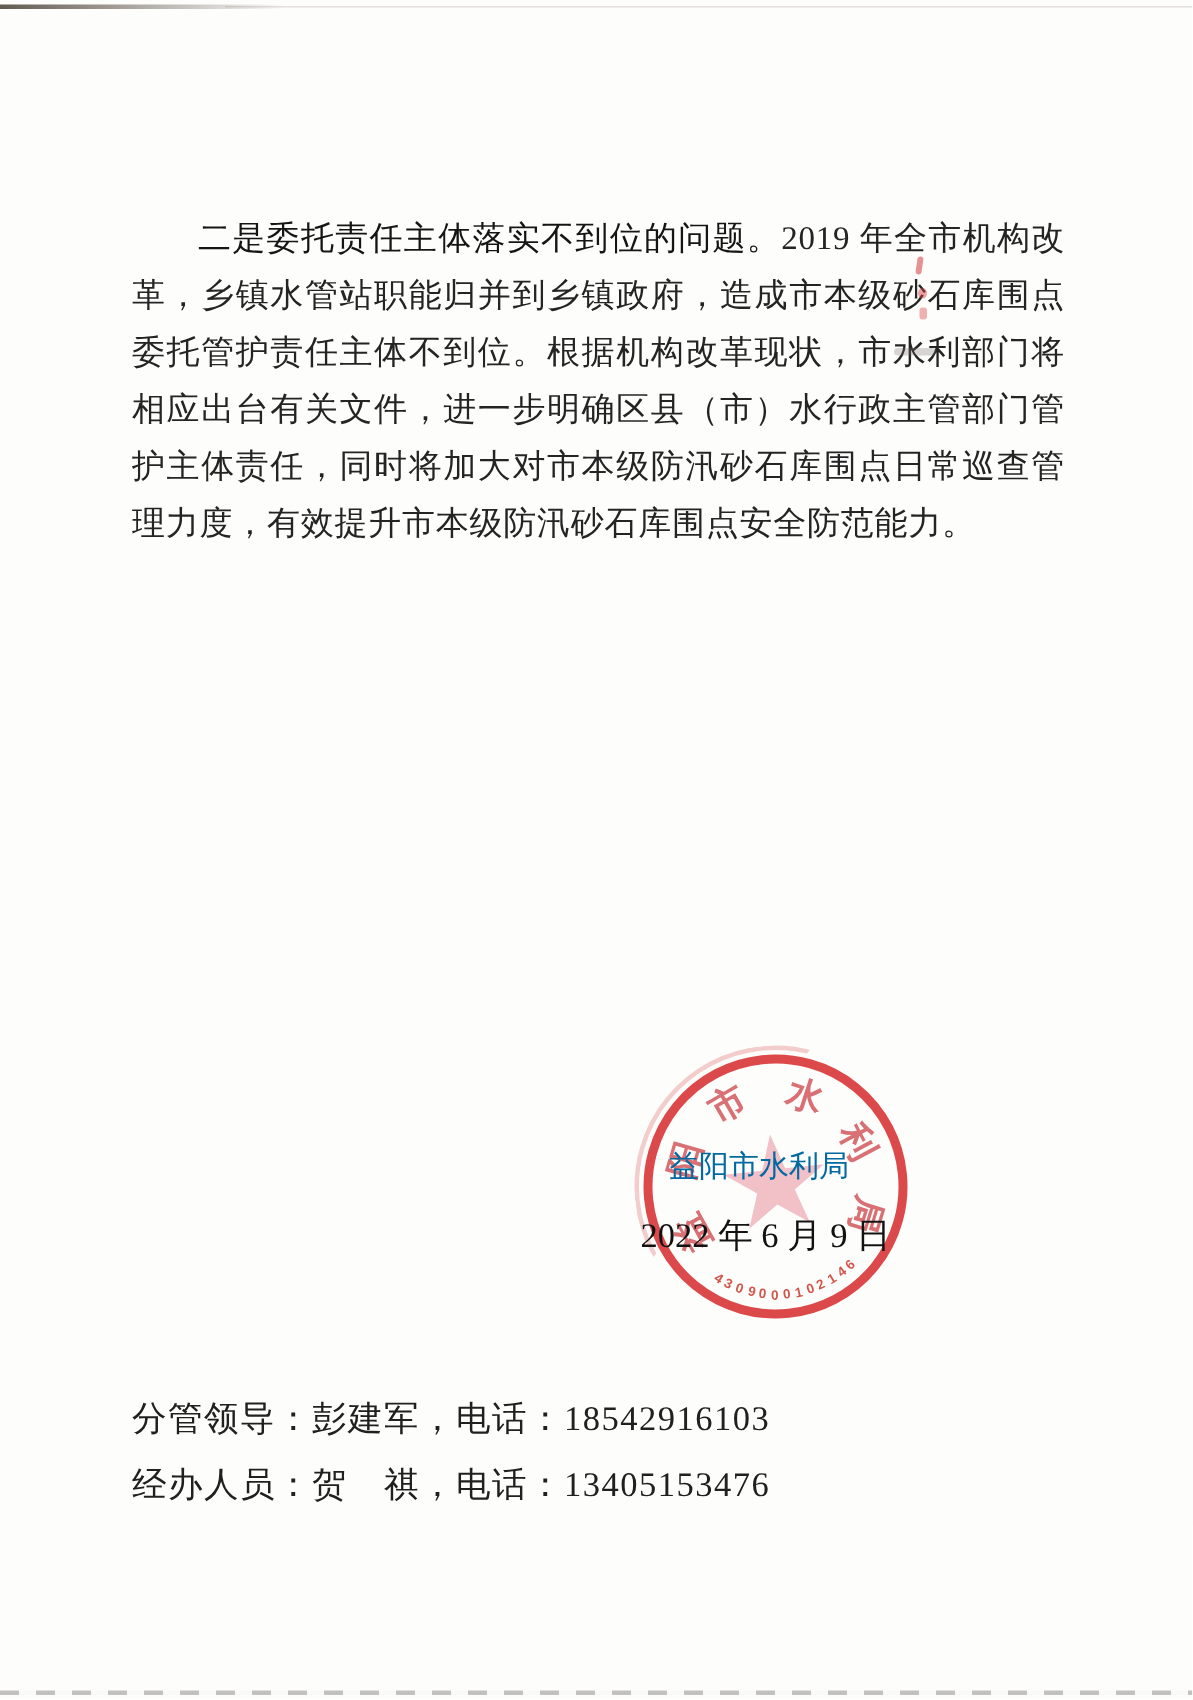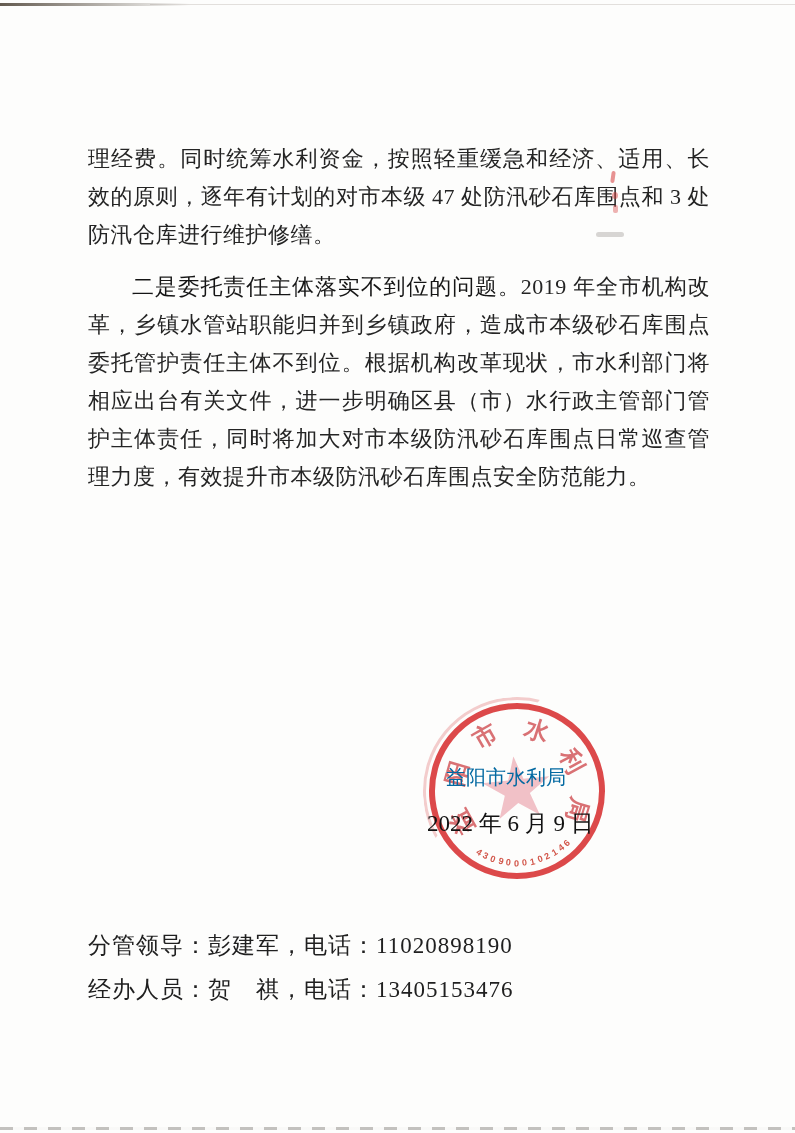--- a/index.html
+++ b/index.html
@@ -124,21 +124,20 @@
 </style>
 </head>
 <body>
 
 <div class="page">
 
   <div class="scan-edge-top"></div>
   <div class="scan-edge-top-faint"></div>
 
   <div class="text-block">
-    <p class="para"><span class="lead"></span><span>理经费。同时统筹水利资金，按照轻重缓急和经济、适用、长效的原则，逐年有计划的对市本级 47 处防汛砂石库围点和 3 处防汛仓库进行维护修缮。</span></p>
     <p class="para indent"><span class="lead">二是委托责任主体落实不到位的问题。</span><span>2019 年全市机构改革，乡镇水管站职能归并到乡镇政府，造成市本级砂石库围点委托管护责任主体不到位。根据机构改革现状，市水利部门将相应出台有关文件，进一步明确区县（市）水行政主管部门管护主体责任，同时将加大对市本级防汛砂石库围点日常巡查管理力度，有效提升市本级防汛砂石库围点安全防范能力。</span></p>
   </div>
 
   <div class="ink-speck speck-1"></div>
   <div class="ink-speck speck-2"></div>
   <div class="ink-speck speck-3"></div>
   <div class="gray-smudge"></div>
 
   <div class="seal">
     <div class="seal-ring-ghost"></div>
@@ -166,19 +165,19 @@
         <span class="seal-digit" style="color: rgb(210, 86, 74); left: 120.808px; top: 155.076px; transform: translate(-50%, -50%) rotate(-25.3333deg);">1</span>
         <span class="seal-digit" style="color: rgb(210, 86, 74); left: 127.798px; top: 151.28px; transform: translate(-50%, -50%) rotate(-31.6667deg);">4</span>
         <span class="seal-digit" style="color: rgb(210, 86, 74); left: 134.328px; top: 146.737px; transform: translate(-50%, -50%) rotate(-38deg);">6</span>
       </div>
   </div>
 
   <div class="sig-org">益阳市水利局</div>
   <div class="sig-date">2022 年 6 月 9 日</div>
 
   <div class="contacts">
-    <div class="contact-line">分管领导：彭建军，电话：11020898190</div>
+    <div class="contact-line">分管领导：彭建军，电话：18542916103</div>
     <div class="contact-line">经办人员：贺　祺，电话：13405153476</div>
   </div>
 
   <div class="scan-edge-bottom"></div>
 
 </div>
 
 </body></html>

